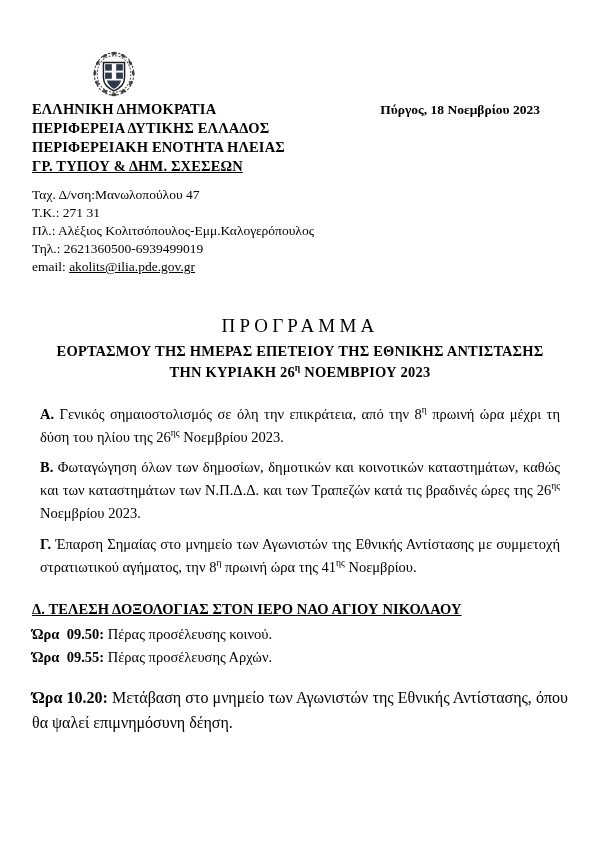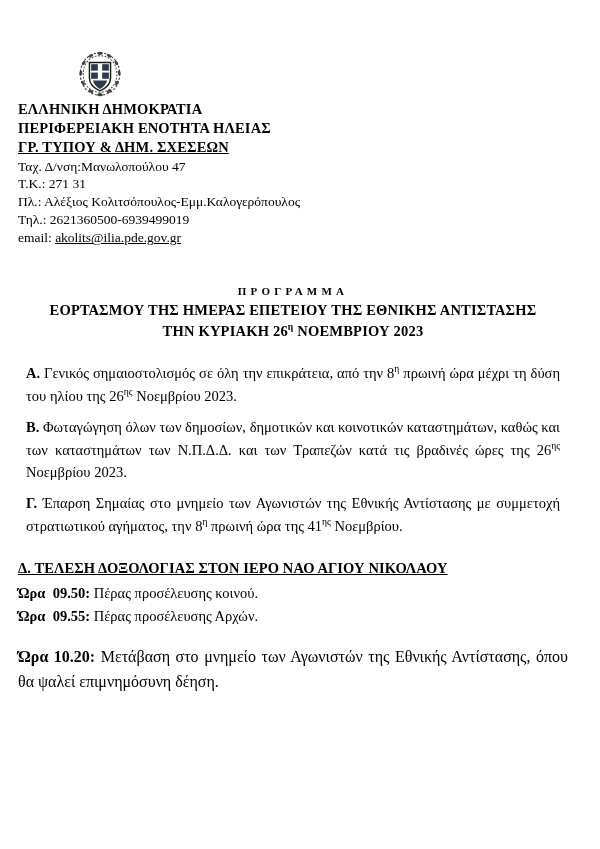--- a/index.html
+++ b/index.html
@@ -12,21 +12,21 @@
     width: 600px;
     height: 849px;
     font-family: "Liberation Serif", "DejaVu Serif", serif;
     color: #000000;
     overflow: hidden;
   }
   .page {
     width: 600px;
     height: 849px;
     box-sizing: border-box;
-    padding: 50px 32px 0 18px;
+    padding: 50px 32px 0 32px;
     position: relative;
   }
 
   
   .emblem-wrap {
     text-align: left;
     padding-left: 58px;
     margin-bottom: 2px;
   }
   .emblem {
@@ -59,34 +59,34 @@
     white-space: nowrap;
     padding-top: 1px;
     padding-right: 28px;
   }
   .contact-line {
     font-size: 13.5px;
     line-height: 1.33;
     white-space: nowrap;
   }
   .contact-list {
-    margin-top: 1px;
+    margin-top: 11px;
   }
   .email-addr {
     text-decoration: underline;
   }
 
   
   .title-block {
     text-align: center;
     margin-top: 36px;
   }
   .title-main {
-    font-weight: bold;
-    font-size: 11px;
+    font-weight: normal;
+    font-size: 19px;
     letter-spacing: 4.2px;
     line-height: 1.5;
   }
   .title-sub {
     font-weight: bold;
     font-size: 14.5px;
     line-height: 1.45;
     letter-spacing: 0.2px;
   }
   .title-sub-2 {
@@ -192,23 +192,25 @@
         <rect x="31.5" y="47" width="14" height="13"></rect>
         <rect x="54.5" y="47" width="14" height="13"></rect>
         <path d="M35 63.5 H65 C63 71 57 77.5 50 81.5 C43 77.5 37 71 35 63.5 Z"></path>
       </g>
     </svg>
   </div>
 
   <div class="header-row">
     <div class="org-block">
       <div class="org-line">ΕΛΛΗΝΙΚΗ ΔΗΜΟΚΡΑΤΙΑ</div>
+      <div class="org-line">ΠΕΡΙΦΕΡΕΙΑ ΔΥΤΙΚΗΣ ΕΛΛΑΔΟΣ</div>
       <div class="org-line">ΠΕΡΙΦΕΡΕΙΑΚΗ ΕΝΟΤΗΤΑ ΗΛΕΙΑΣ</div>
       <div class="org-line underlined">ΓΡ. ΤΥΠΟΥ &amp; ΔΗΜ. ΣΧΕΣΕΩΝ</div>
     </div>
+    <div class="date-line">Πύργος, 18 Νοεμβρίου 2023</div>
   </div>
 
   <div class="contact-list">
     <div class="contact-line">Ταχ. Δ/νση:Μανωλοπούλου 47</div>
     <div class="contact-line">Τ.Κ.: 271 31</div>
     <div class="contact-line">Πλ.: Αλέξιος Κολιτσόπουλος-Εμμ.Καλογερόπουλος</div>
     <div class="contact-line">Τηλ.: 2621360500-6939499019</div>
     <div class="contact-line"><span>email: </span><span class="email-addr">akolits@ilia.pde.gov.gr</span></div>
   </div>
 

